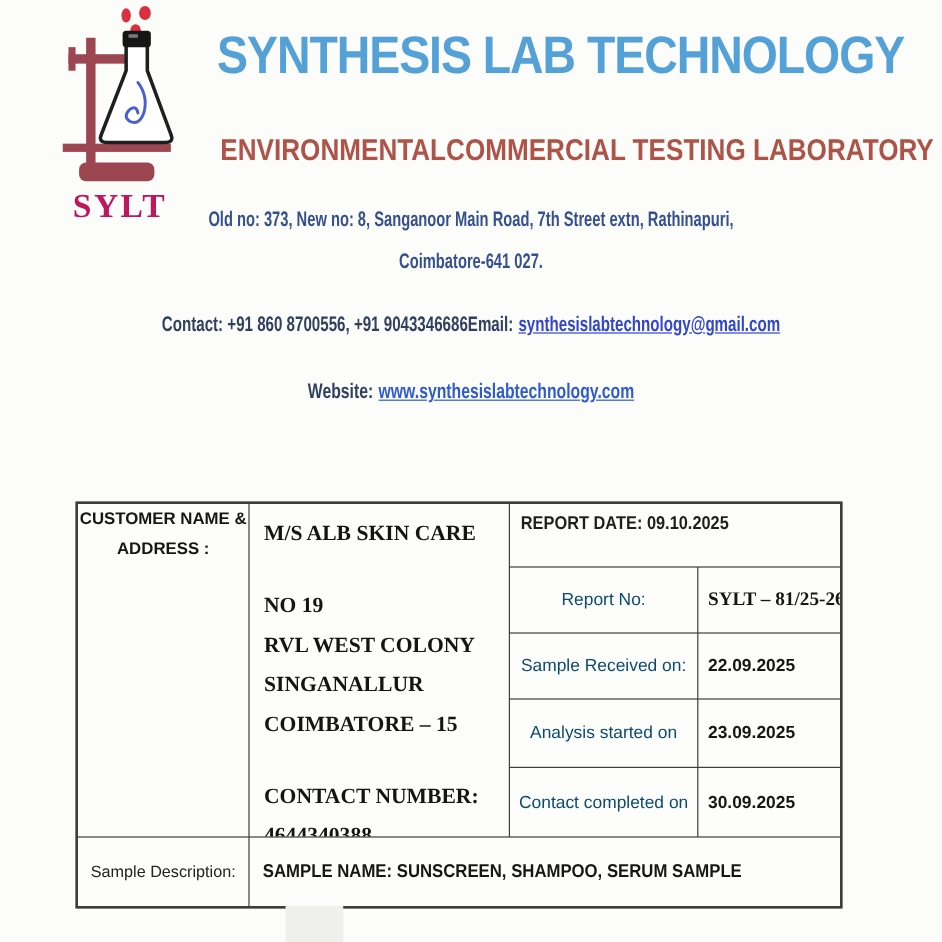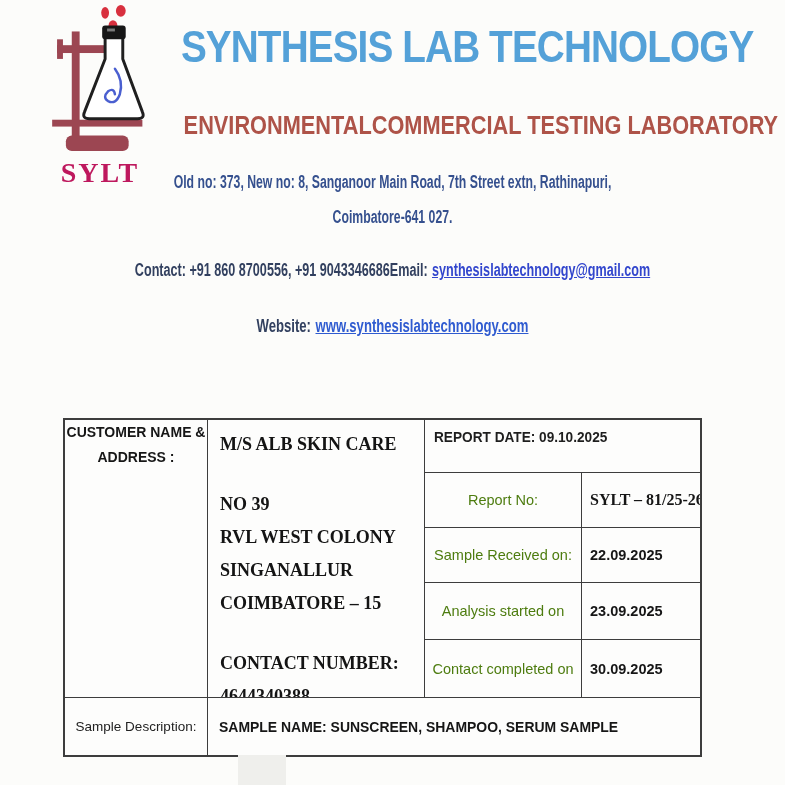--- a/index.html
+++ b/index.html
@@ -57,21 +57,21 @@
     line-height:33px;padding:8px 6px 0 12px;color:#141414;
   }
   .addr-name{margin-bottom:27px;}
   .addr-contact-head{margin-top:27px;}
   .cell-reportdate{grid-column:3/5;grid-row:1;box-sizing:border-box;padding:8px 0 0 9px;}
   .cell-reportdate span{
     display:inline-block;font-weight:700;font-size:15.5px;
     transform:scaleX(.88);transform-origin:left;white-space:nowrap;
   }
   .rlabel{display:flex;align-items:center;justify-content:center;
-    font-size:14.5px;color:#4d7c0f;text-align:center;}
+    font-size:14.5px;color:#0c4a6e;text-align:center;}
   .rvalue{display:flex;align-items:center;box-sizing:border-box;
     padding-left:8px;font-weight:700;font-size:14.5px;color:#161616;}
   .serif-val{font-family:"Liberation Serif",serif;font-size:16px;white-space:nowrap;}
   .r2l{grid-column:3;grid-row:2;} .r2v{grid-column:4;grid-row:2;}
   .r3l{grid-column:3;grid-row:3;} .r3v{grid-column:4;grid-row:3;}
   .r4l{grid-column:3;grid-row:4;} .r4v{grid-column:4;grid-row:4;}
   .r5l{grid-column:3;grid-row:5;} .r5v{grid-column:4;grid-row:5;}
   .cell-sdlabel{grid-column:1;grid-row:6;display:flex;align-items:center;
     justify-content:center;font-size:13.5px;color:#222;}
   .cell-sdvalue{grid-column:2/5;grid-row:6;display:flex;align-items:center;
@@ -120,21 +120,21 @@
 
   <div class="abs doc-table">
 
     <div class="cell cell-customer">
       <div>CUSTOMER NAME &amp;</div>
       <div>ADDRESS :</div>
     </div>
 
     <div class="cell cell-address">
       <div class="addr-name">M/S ALB SKIN CARE</div>
-      <div>NO 39</div>
+      <div>NO 19</div>
       <div>RVL WEST COLONY</div>
       <div>SINGANALLUR</div>
       <div>COIMBATORE – 15</div>
       <div class="addr-contact-head">CONTACT NUMBER:</div>
       <div>4644340388</div>
     </div>
 
     <div class="cell cell-reportdate">
       <span>REPORT DATE: 09.10.2025</span>
     </div>

